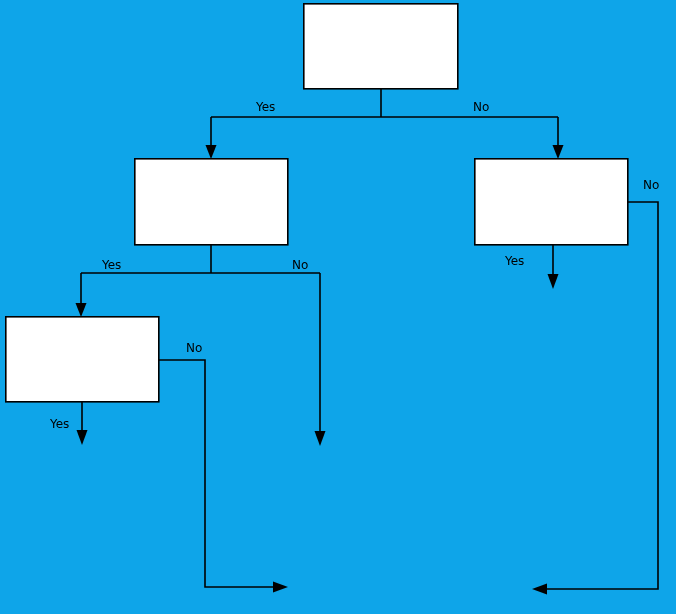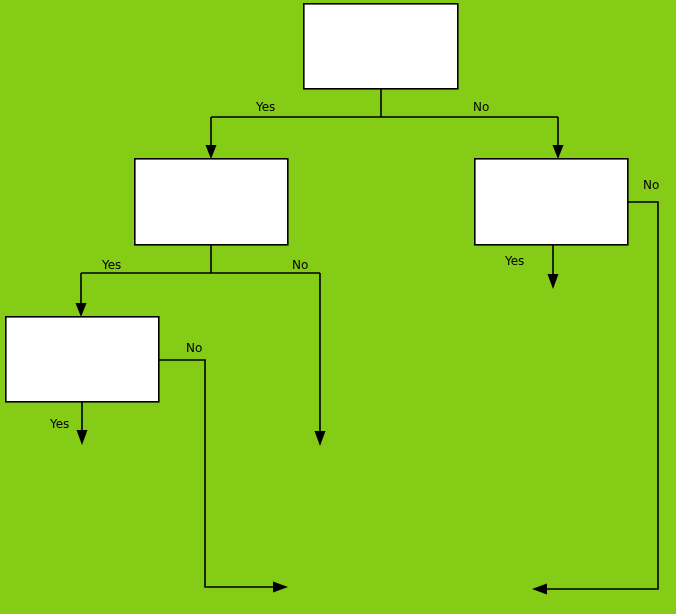--- a/index.html
+++ b/index.html
@@ -7,21 +7,21 @@
     padding: 0;
     background: #ffffff;
   }
   body {
     font-family: "DejaVu Sans", sans-serif;
   }
   #canvas {
     position: relative;
     width: 676px;
     height: 614px;
-    background: #84cc16;
+    background: #0ea5e9;
     overflow: hidden;
   }
   #flow-svg {
     position: absolute;
     left: 0;
     top: 0;
     width: 676px;
     height: 614px;
     display: block;
   }

